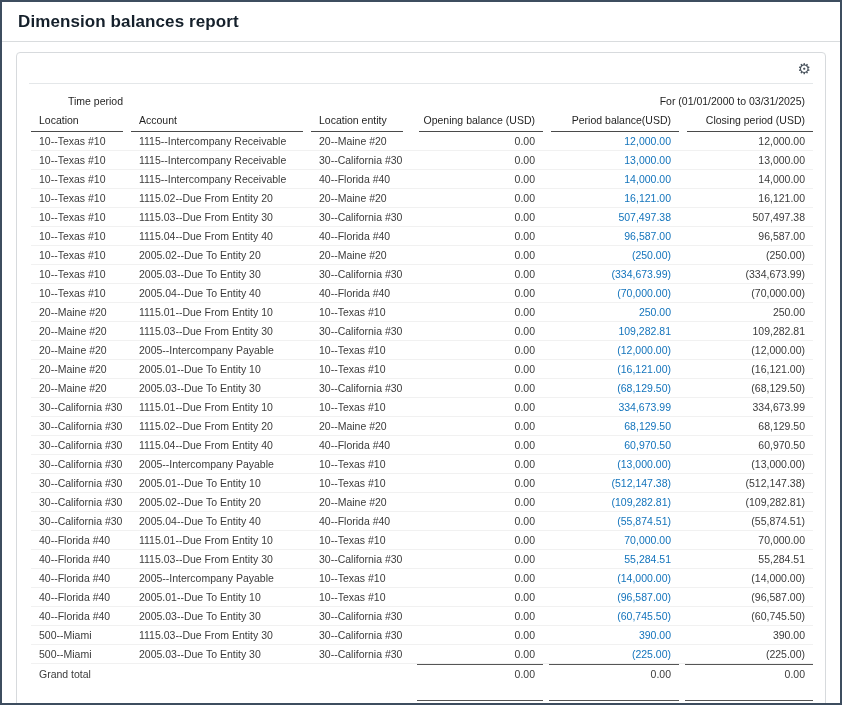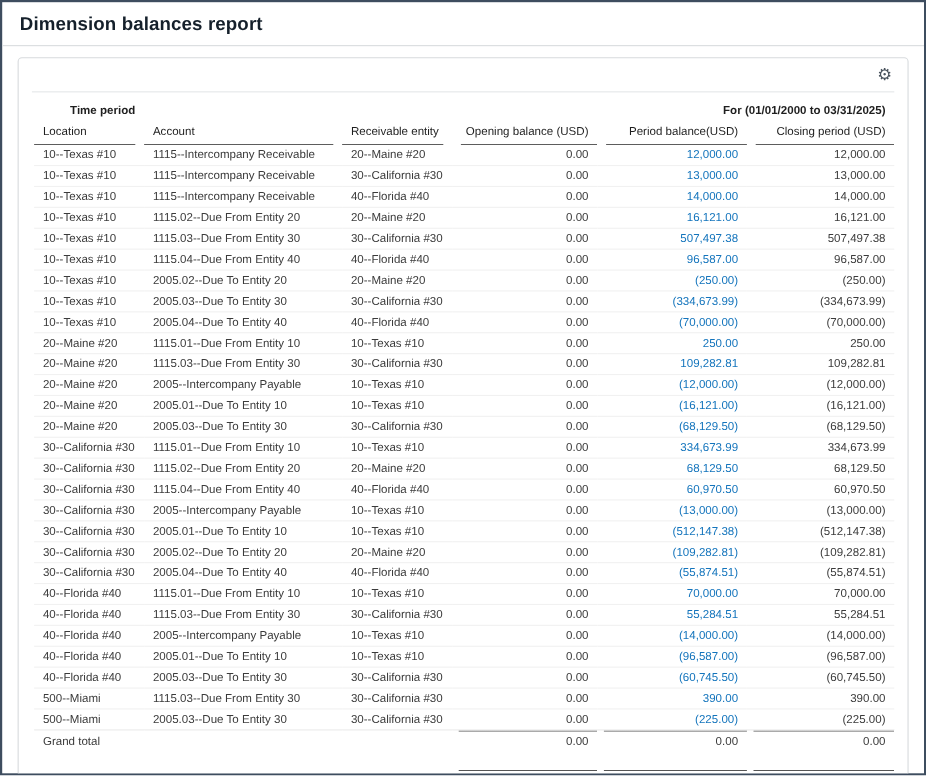--- a/index.html
+++ b/index.html
@@ -69,21 +69,21 @@
   td, th {
     padding: 4px 8px 3px;
     line-height: 11px;
     overflow: hidden;
     white-space: nowrap;
     text-align: left;
     font-weight: 400;
     vertical-align: middle;
   }
 
-  .tp-row td { color: #1f1f1f; padding-top: 6px; padding-bottom: 5px; font-weight: bold; }
+  .tp-row td { color: #1f1f1f; padding-top: 6px; padding-bottom: 5px; }
   .tp-label { text-align: right; }
   .tp-value { text-align: right; }
 
   .head-row th {
     color: #1f1f1f;
     padding-top: 3px;
     padding-bottom: 6px;
     background-image: linear-gradient(#4a4a4a, #4a4a4a);
     background-repeat: no-repeat;
     background-size: calc(100% - 8px) 1px;
@@ -142,21 +142,21 @@
           <col class="c5">
       </colgroup>
       <thead>
         <tr class="tp-row">
           <td class="tp-label">Time period</td>
           <td class="tp-value" colspan="5">For (01/01/2000 to 03/31/2025)</td>
         </tr>
         <tr class="head-row">
           <th>Location</th>
           <th>Account</th>
-          <th>Receivable entity</th>
+          <th>Location entity</th>
           <th class="num">Opening balance (USD)</th>
           <th class="num">Period balance(USD)</th>
           <th class="num">Closing period (USD)</th>
         </tr>
       </thead>
       <tbody>
           <tr>
             <td>10--Texas #10</td>
             <td>1115--Intercompany Receivable</td>
             <td>20--Maine #20</td>

